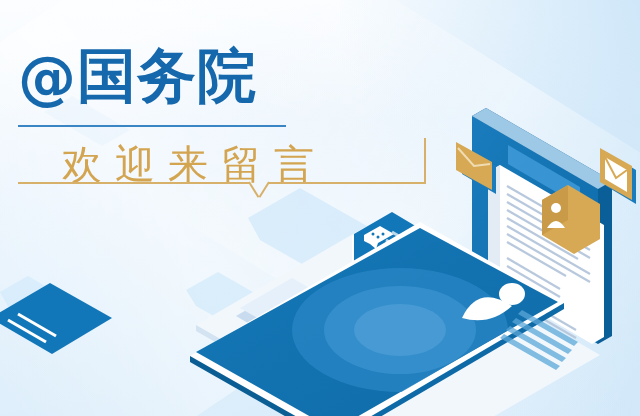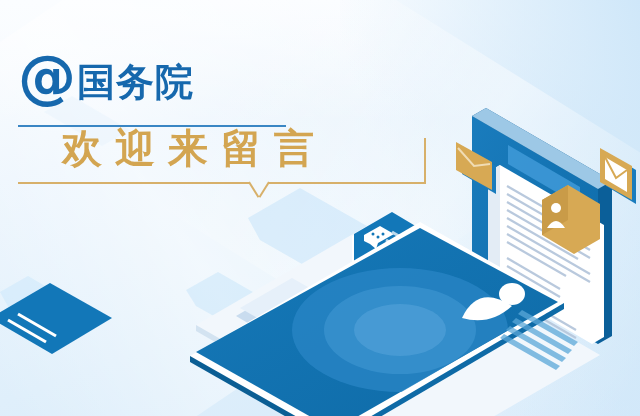--- a/index.html
+++ b/index.html
@@ -36,36 +36,36 @@
   .headline{position:absolute;left:18px;top:46px;width:420px;}
   .line1{
     display:flex;align-items:baseline;white-space:nowrap;
     font-family:"DejaVu Sans","Liberation Sans",sans-serif;
   }
   .at{
     font-size:58px;line-height:1;color:#1668ad;font-weight:700;
     letter-spacing:-1px;margin-right:2px;position:relative;top:2px;
   }
   .main-cn{
-    font-size:38px;line-height:1;color:#1668ad;font-weight:700;
+    font-size:59px;line-height:1;color:#1668ad;font-weight:700;
     letter-spacing:1px;
   }
   .sub-cn{
     font-size:44px;line-height:1;color:#7ea6c9;font-weight:700;
     letter-spacing:2px;margin-left:14px;
   }
   .blue-rule{
     position:absolute;left:0;top:79px;width:268px;height:2px;
     background:#3a86c4;
   }
 
   
   .gold-text{
-    position:absolute;left:62px;top:128px;
-    font-size:40px;line-height:1;color:#d3a551;font-weight:700;
+    position:absolute;left:62px;top:144px;
+    font-size:40px;line-height:1;color:#d3a551;font-weight:400;
     letter-spacing:13px;white-space:nowrap;text-align:right;
   }
   .gold-bottom{
     position:absolute;left:18px;top:182px;width:232px;height:2px;background:#d7b06a;
   }
   .gold-bottom2{
     position:absolute;left:268px;top:182px;width:158px;height:2px;background:#d7b06a;
   }
   .gold-right{
     position:absolute;left:424px;top:138px;width:2px;height:45px;background:#d7b06a;

